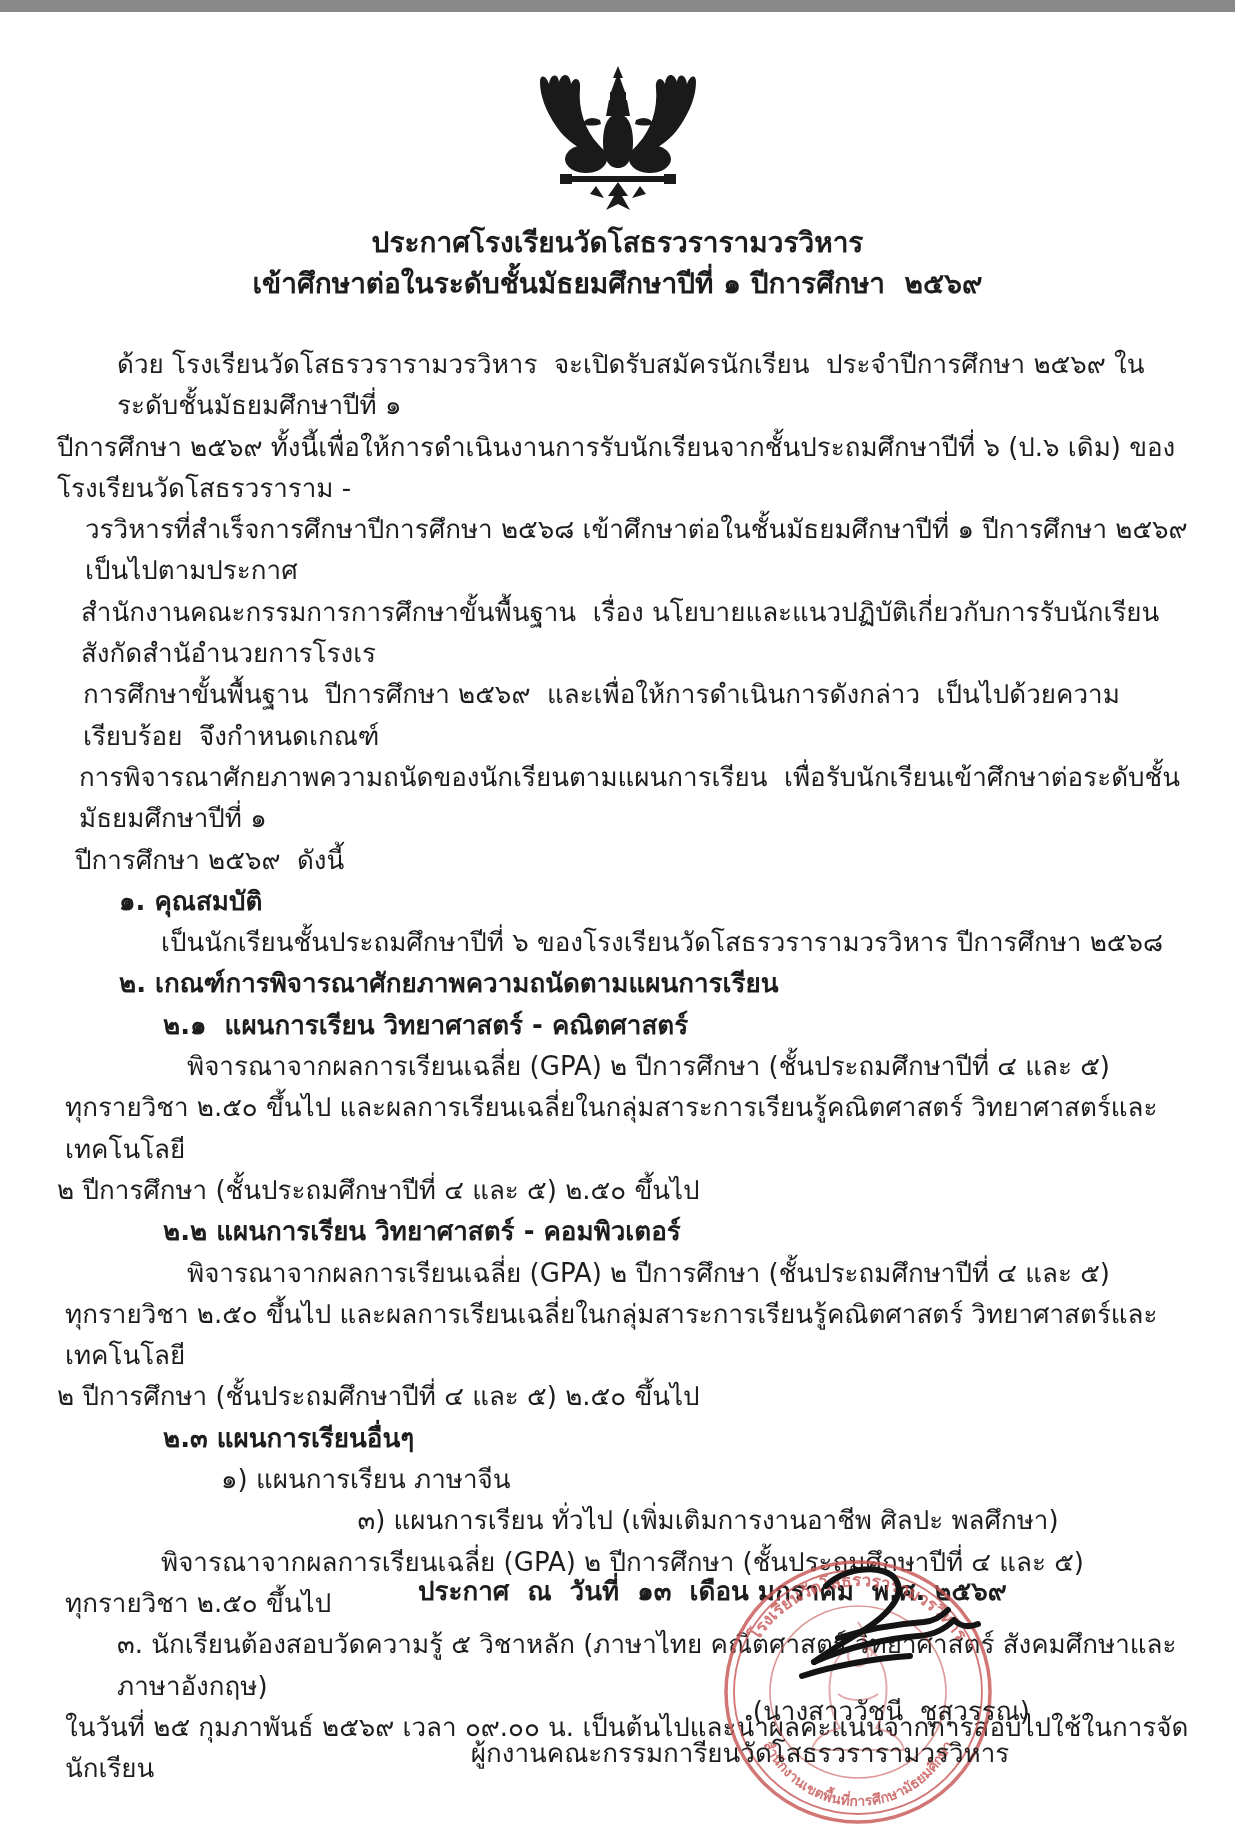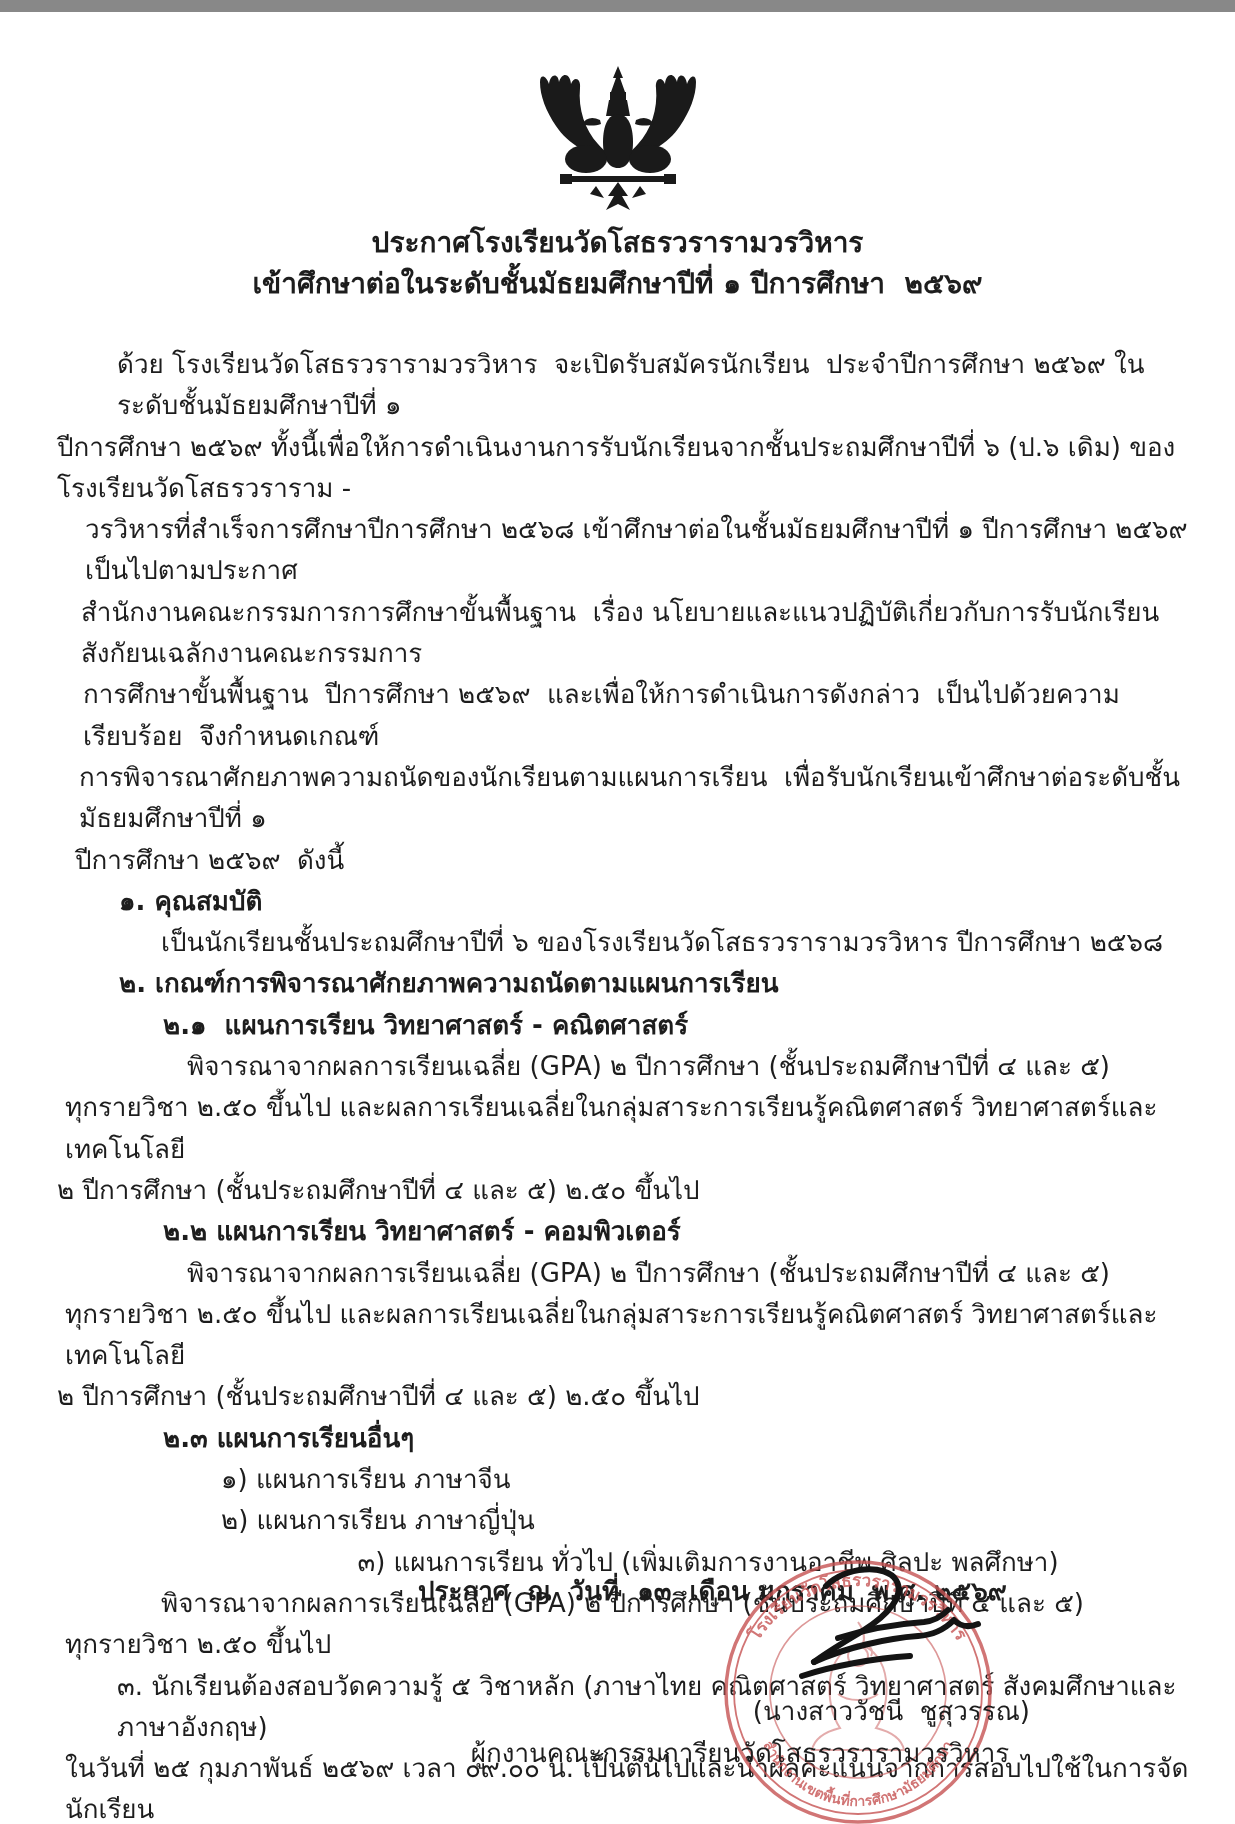--- a/index.html
+++ b/index.html
@@ -101,21 +101,21 @@
   </div>
 
   <div class="content">
 
       <div class="line" style="padding-left: 60px;"><span>ด้วย โรงเรียนวัดโสธรวรารามวรวิหาร  จะเปิดรับสมัครนักเรียน  ประจำปีการศึกษา ๒๕๖๙ ในระดับชั้นมัธยมศึกษาปีที่ ๑</span><span class="bold-part"></span></div>
 
       <div class="line" style="padding-left: 0px;"><span>ปีการศึกษา ๒๕๖๙ ทั้งนี้เพื่อให้การดำเนินงานการรับนักเรียนจากชั้นประถมศึกษาปีที่ ๖ (ป.๖ เดิม) ของโรงเรียนวัดโสธรวราราม -</span><span class="bold-part"></span></div>
 
       <div class="line" style="padding-left: 28px;"><span>วรวิหารที่สำเร็จการศึกษาปีการศึกษา ๒๕๖๘ เข้าศึกษาต่อในชั้นมัธยมศึกษาปีที่ ๑ ปีการศึกษา ๒๕๖๙  เป็นไปตามประกาศ</span><span class="bold-part"></span></div>
 
-      <div class="line" style="padding-left: 24px;"><span>สำนักงานคณะกรรมการการศึกษาขั้นพื้นฐาน  เรื่อง นโยบายและแนวปฏิบัติเกี่ยวกับการรับนักเรียน  สังกัยนเฉลักงานคณะกรรมการ</span><span class="bold-part"></span></div>
+      <div class="line" style="padding-left: 24px;"><span>สำนักงานคณะกรรมการการศึกษาขั้นพื้นฐาน  เรื่อง นโยบายและแนวปฏิบัติเกี่ยวกับการรับนักเรียน  สังกัดสำนัอำนวยการโรงเร</span><span class="bold-part"></span></div>
 
       <div class="line" style="padding-left: 26px;"><span>การศึกษาขั้นพื้นฐาน  ปีการศึกษา ๒๕๖๙  และเพื่อให้การดำเนินการดังกล่าว  เป็นไปด้วยความเรียบร้อย  จึงกำหนดเกณฑ์</span><span class="bold-part"></span></div>
 
       <div class="line" style="padding-left: 22px;"><span>การพิจารณาศักยภาพความถนัดของนักเรียนตามแผนการเรียน  เพื่อรับนักเรียนเข้าศึกษาต่อระดับชั้นมัธยมศึกษาปีที่ ๑</span><span class="bold-part"></span></div>
 
       <div class="line" style="padding-left: 18px;"><span>ปีการศึกษา ๒๕๖๙  ดังนี้</span><span class="bold-part"></span></div>
 
       <div class="line b" style="padding-left: 62px;"><span>๑. คุณสมบัติ</span><span class="bold-part"></span></div>
 
       <div class="line" style="padding-left: 104px;"><span>เป็นนักเรียนชั้นประถมศึกษาปีที่ ๖ ของโรงเรียนวัดโสธรวรารามวรวิหาร ปีการศึกษา ๒๕๖๘</span><span class="bold-part"></span></div>
@@ -135,21 +135,20 @@
       <div class="line" style="padding-left: 130px;"><span>พิจารณาจากผลการเรียนเฉลี่ย (GPA) ๒ ปีการศึกษา (ชั้นประถมศึกษาปีที่ ๔ และ ๕)</span><span class="bold-part"></span></div>
 
       <div class="line" style="padding-left: 8px;"><span>ทุกรายวิชา ๒.๕๐ ขึ้นไป และผลการเรียนเฉลี่ยในกลุ่มสาระการเรียนรู้คณิตศาสตร์ วิทยาศาสตร์และเทคโนโลยี</span><span class="bold-part"></span></div>
 
       <div class="line" style="padding-left: 0px;"><span>๒ ปีการศึกษา (ชั้นประถมศึกษาปีที่ ๔ และ ๕) ๒.๕๐ ขึ้นไป</span><span class="bold-part"></span></div>
 
       <div class="line b" style="padding-left: 106px;"><span>๒.๓ แผนการเรียนอื่นๆ</span><span class="bold-part"></span></div>
 
       <div class="line" style="padding-left: 164px;"><span>๑) แผนการเรียน ภาษาจีน</span><span class="bold-part"></span></div>
 
-      <div class="line" style="padding-left: 164px;"><span>๒) แผนการเรียน ภาษาญี่ปุ่น</span><span class="bold-part"></span></div>
 
       <div class="line" style="padding-left: 164px; text-align: center;"><span>๓) แผนการเรียน ทั่วไป (เพิ่มเติมการงานอาชีพ ศิลปะ พลศึกษา)</span><span class="bold-part"></span></div>
 
       <div class="line" style="padding-left: 104px;"><span>พิจารณาจากผลการเรียนเฉลี่ย (GPA) ๒ ปีการศึกษา (ชั้นประถมศึกษาปีที่ ๔ และ ๕)</span><span class="bold-part"></span></div>
 
       <div class="line" style="padding-left: 8px;"><span>ทุกรายวิชา ๒.๕๐ ขึ้นไป</span><span class="bold-part"></span></div>
 
       <div class="line" style="padding-left: 60px;"><span>๓. นักเรียนต้องสอบวัดความรู้ ๕ วิชาหลัก (ภาษาไทย คณิตศาสตร์ วิทยาศาสตร์ สังคมศึกษาและภาษาอังกฤษ)</span><span class="bold-part"></span></div>
 
       <div class="line" style="padding-left: 8px;"><span>ในวันที่ ๒๕ กุมภาพันธ์ ๒๕๖๙ เวลา ๐๙.๐๐ น. เป็นต้นไปและนำผลคะแนนจากการสอบไปใช้ในการจัดนักเรียน</span><span class="bold-part"></span></div>

